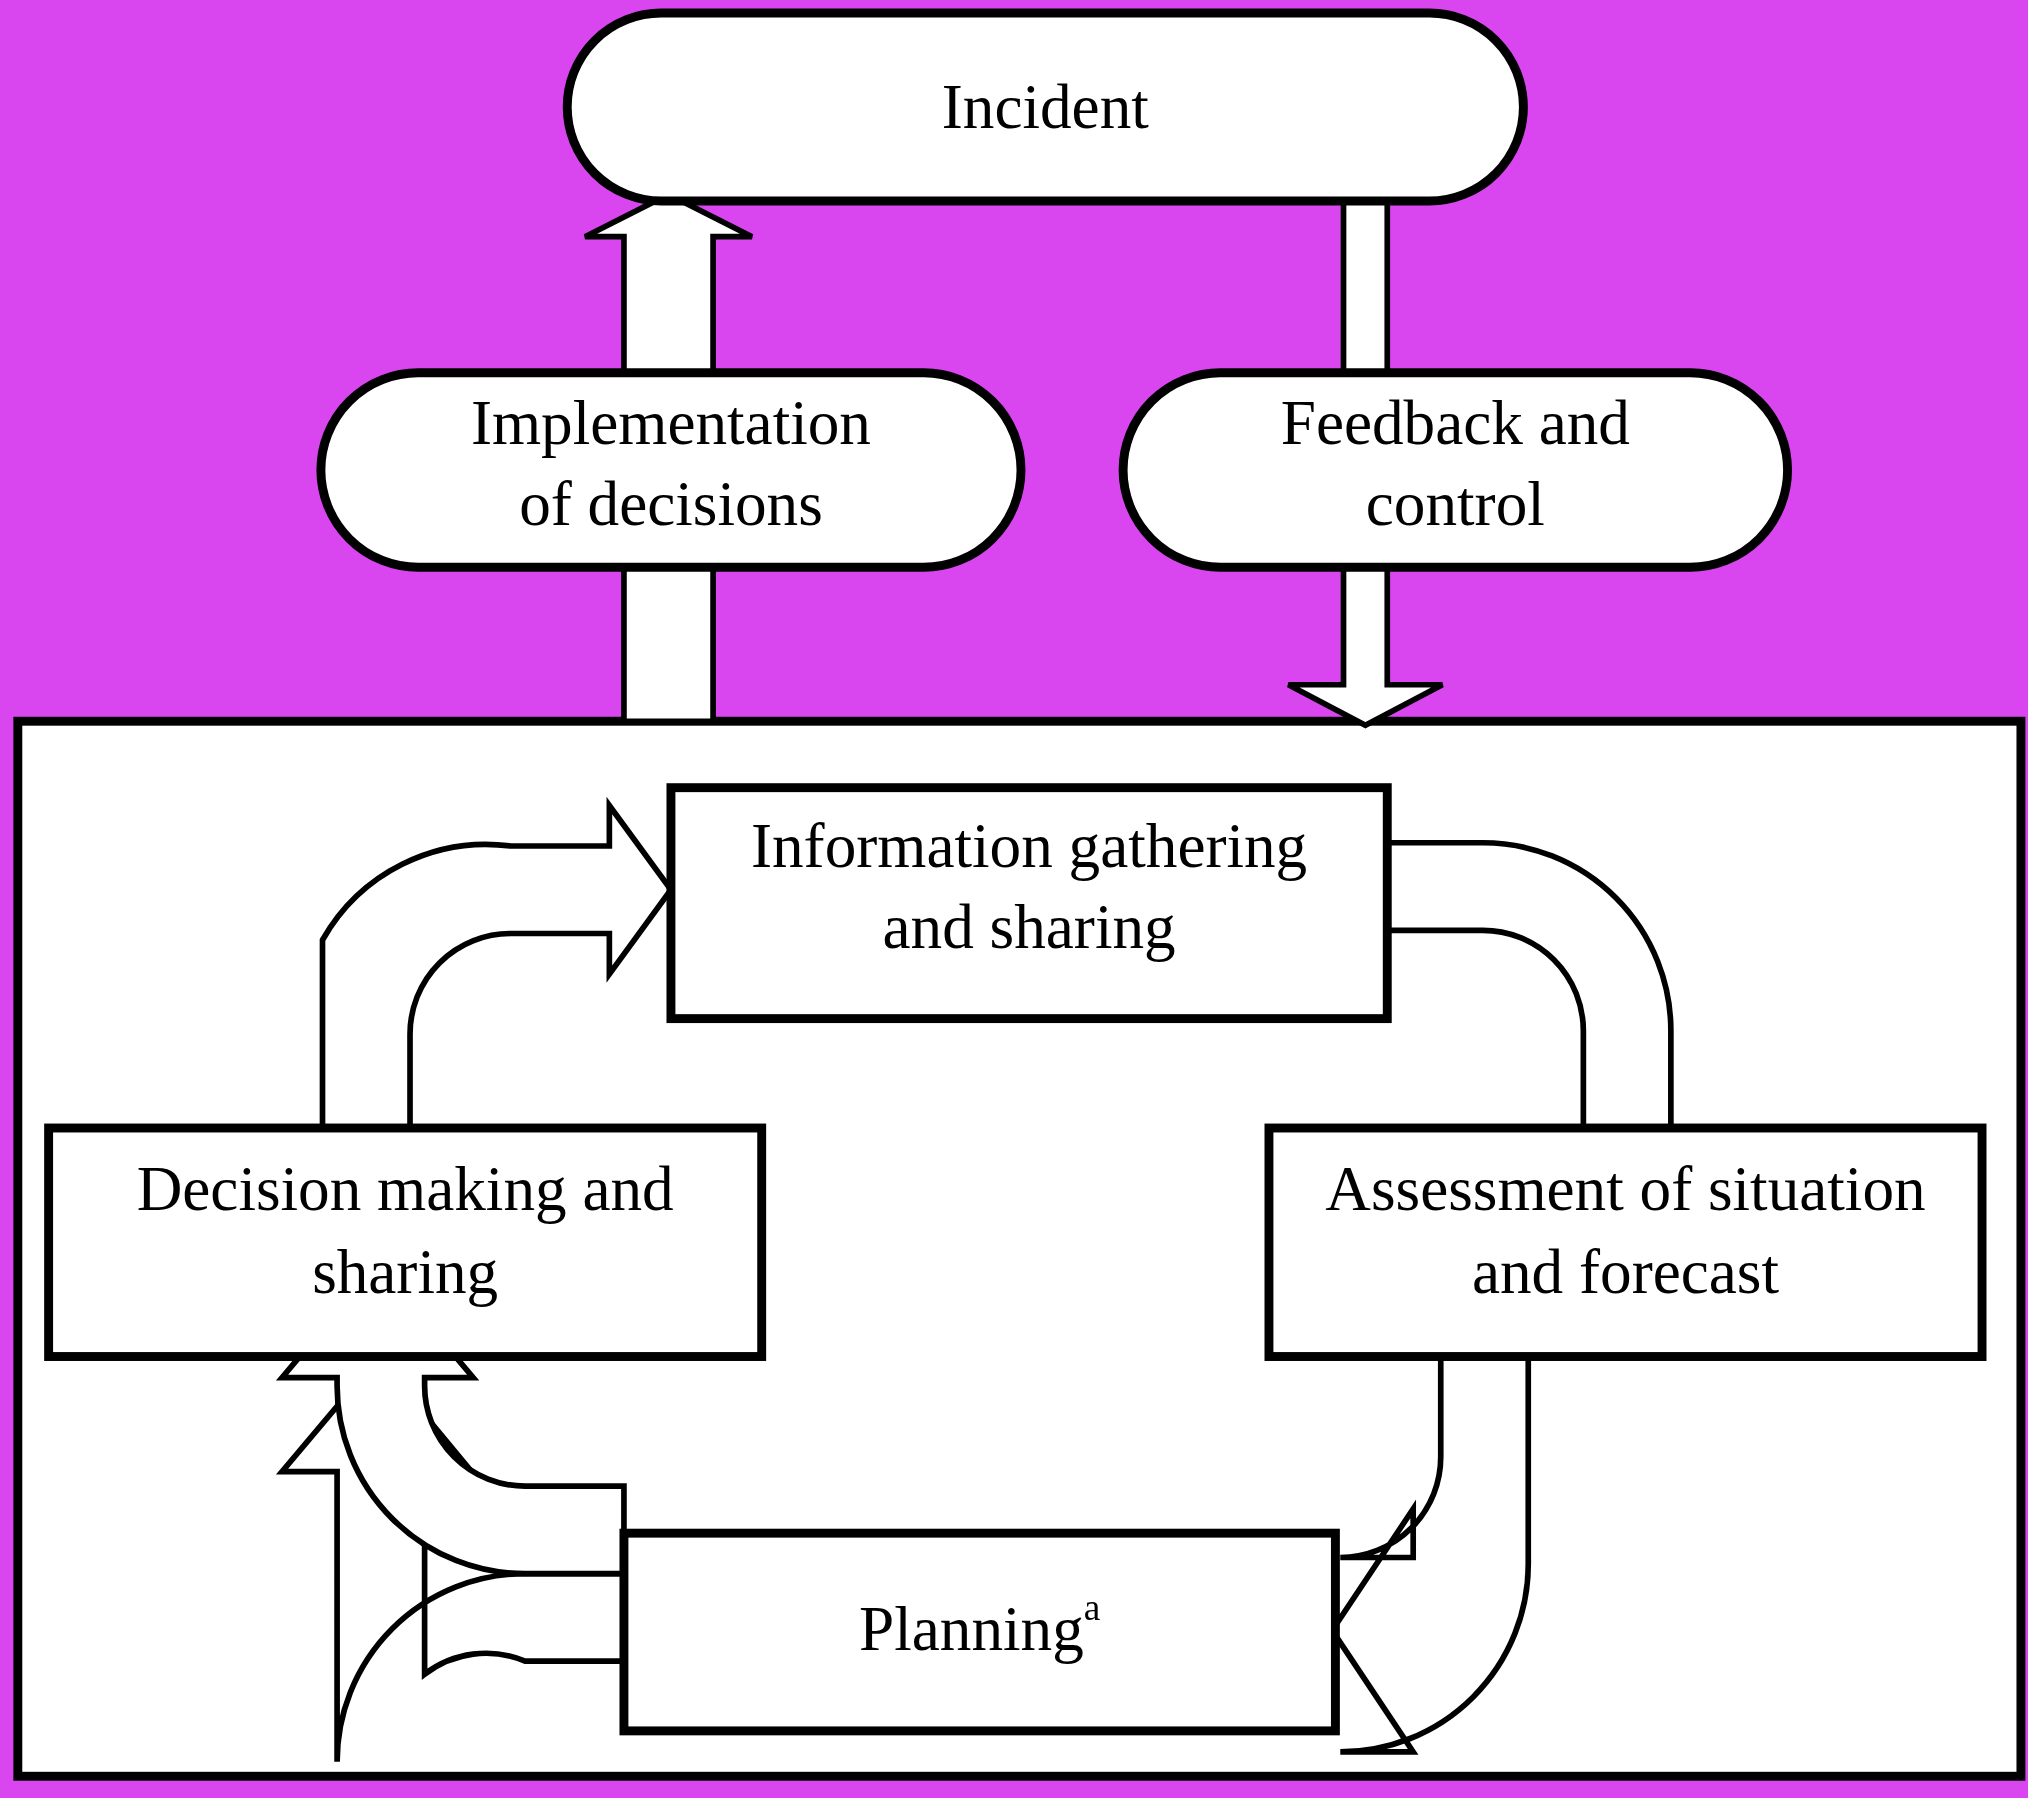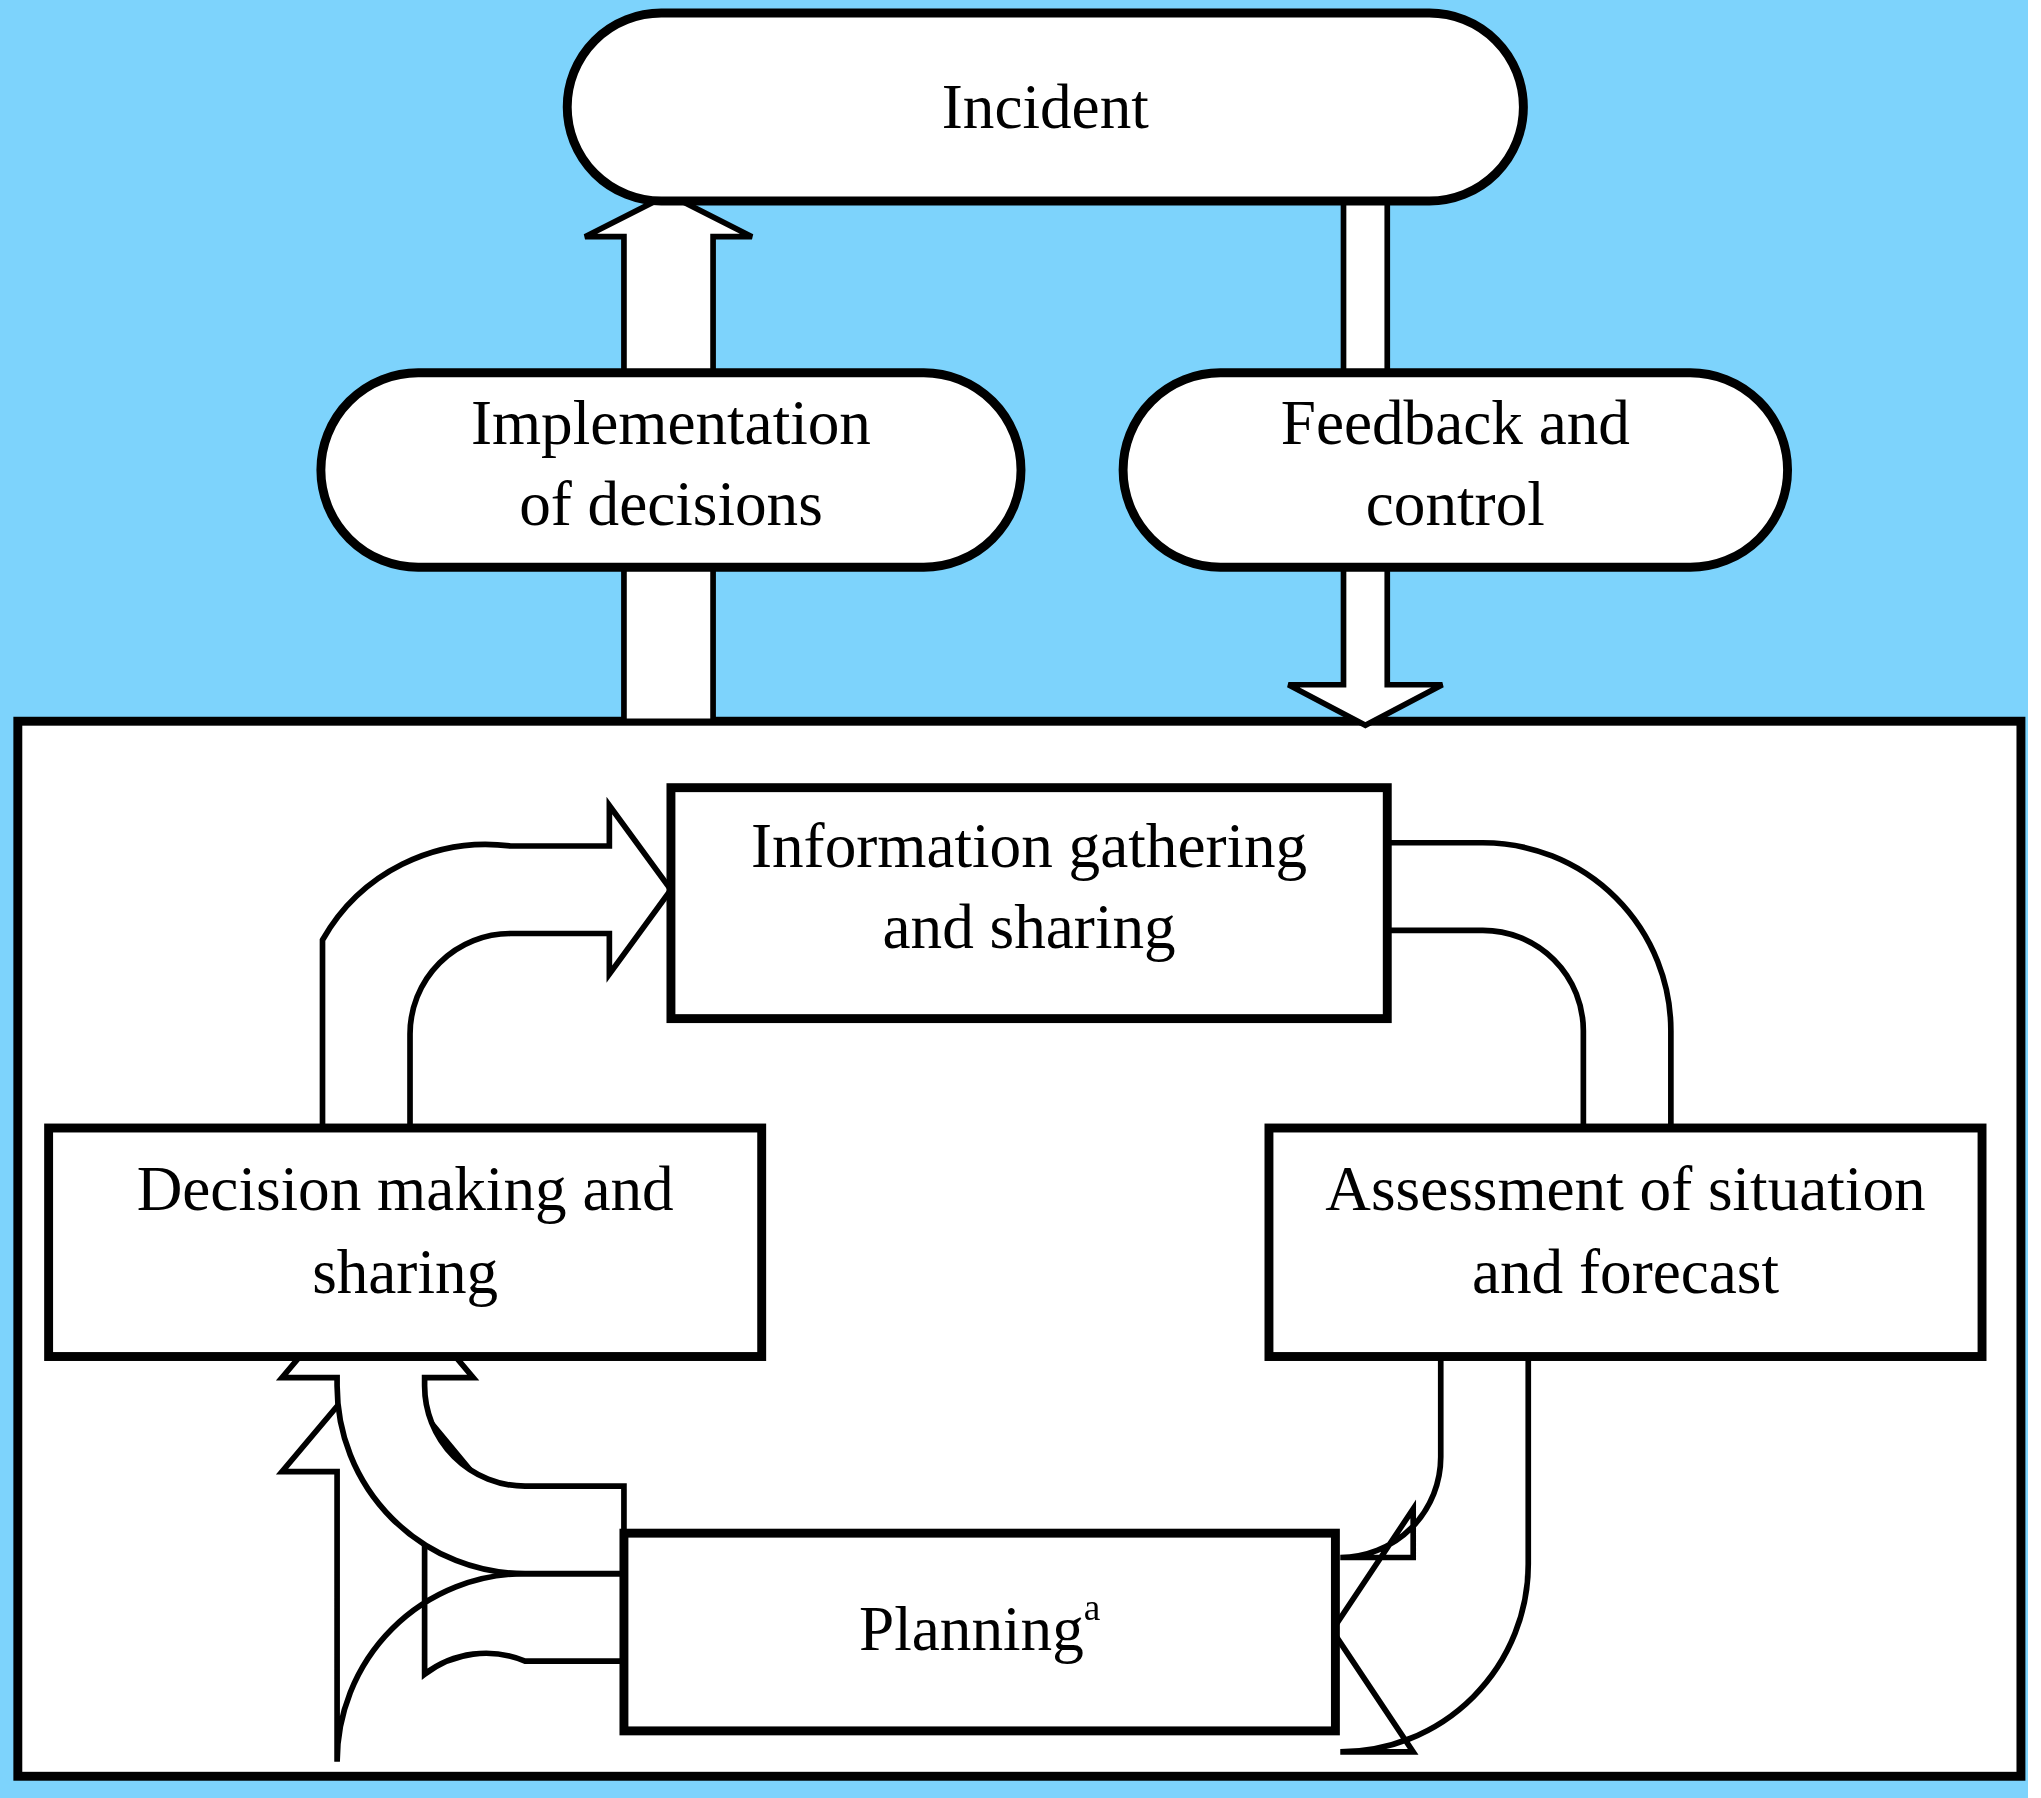--- a/index.html
+++ b/index.html
@@ -4,21 +4,21 @@
 <style>
   html, body {
     margin: 0;
     padding: 0;
     background: #ffffff;
   }
   #stage {
     position: relative;
     width: 2028px;
     height: 1799px;
-    background: #7dd3fc;
+    background: #d946ef;
     font-family: "Liberation Serif", "DejaVu Serif", serif;
     overflow: hidden;
   }
   svg#diagram {
     position: absolute;
     top: 0;
     left: 0;
     width: 2042px;
     height: 1799px;
   }

